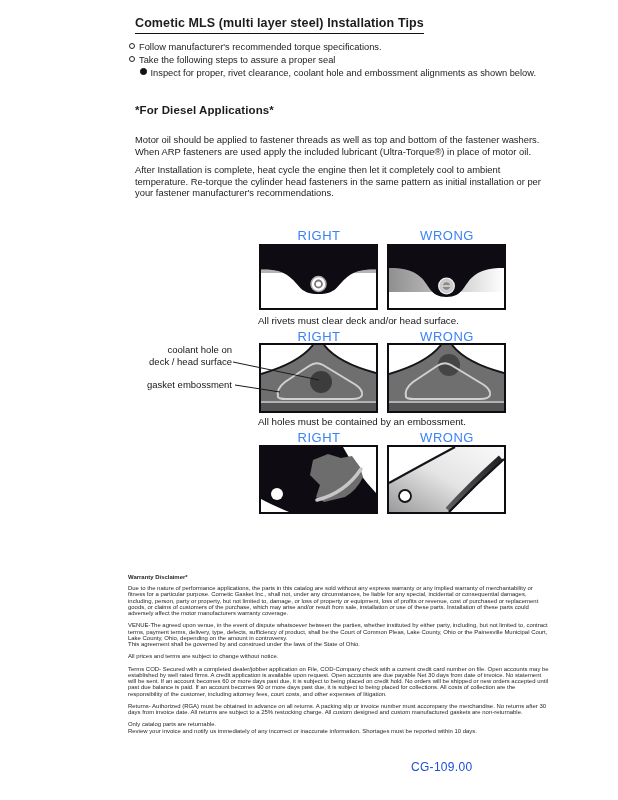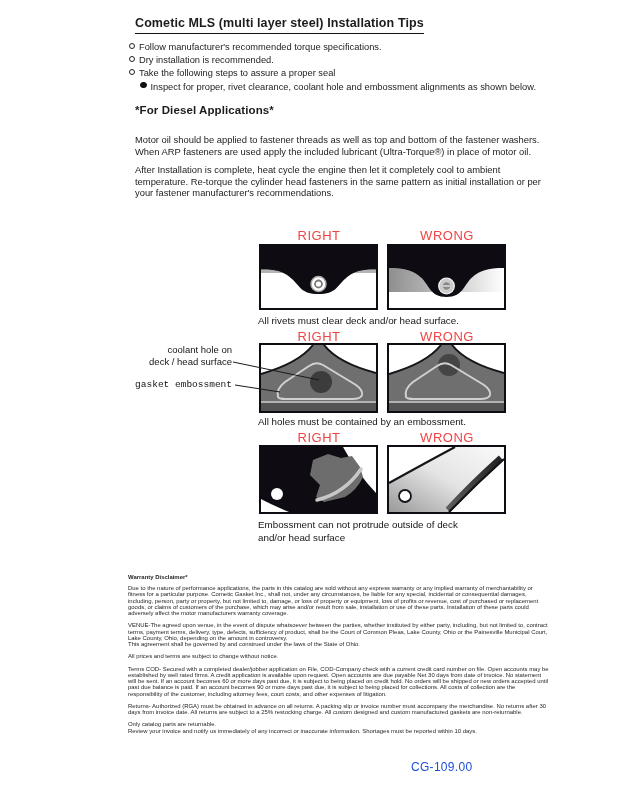--- a/index.html
+++ b/index.html
@@ -19,21 +19,21 @@
   .dot{display:inline-block;width:4px;height:4px;border-radius:50%;
        margin-right:4px;vertical-align:1.5px;}
   .dot.o{border:1px solid #222;background:transparent;}
   .dot.f{background:#111;border:1px solid #111;width:4.5px;height:4.5px;}
   .h2{left:113px;top:104px;font-size:11.5px;font-weight:bold;letter-spacing:.1px;}
   .para{left:113px;width:414px;font-size:9.4px;line-height:11.6px;}
   .p1{top:134px;}
   .p2{top:164px;}
   .note{top:205px;}
   
-  .dlabel{width:120px;text-align:center;font-size:13px;letter-spacing:.5px;color:#ef4444;}
+  .dlabel{width:120px;text-align:center;font-size:13px;letter-spacing:.5px;color:#3b82f6;}
   .dbox{border:2.5px solid #0e0c12;background:#fff;width:115px;}
   .dbox svg{display:block;}
   .caption{left:236px;width:280px;font-size:9.8px;line-height:13px;color:#151515;white-space:pre-line;}
   .callout{left:90px;width:120px;text-align:right;font-size:9.5px;line-height:11.5px;color:#151515;}
   .leader{pointer-events:none;}
   
   .fineprint{left:106px;top:574px;width:846px;transform:scale(.5);transform-origin:0 0;
              font-size:11.9px;line-height:12.5px;color:#262626;}
   .fph{font-weight:bold;margin-bottom:9px;}
   .fpp{margin-bottom:12px;white-space:pre-line;}
@@ -41,21 +41,20 @@
 </style>
 </head>
 <body>
 
 <div class="page">
 
   <div class="abs title">Cometic MLS (multi layer steel) Installation Tips</div>
 
   <div class="abs bullets">
     <div class="brow"><span class="dot o"></span><span>Follow manufacturer's recommended torque specifications.</span></div>
-    <div class="brow"><span class="dot o"></span><span>Dry installation is recommended.</span></div>
     <div class="brow"><span class="dot o"></span><span>Take the following steps to assure a proper seal</span></div>
     <div class="brow sub"><span class="dot f"></span><span>Inspect for proper, rivet clearance, coolant hole and embossment alignments as shown below.</span></div>
   </div>
 
   <div class="abs h2">*For Diesel Applications*</div>
   <div class="abs para p1">Motor oil should be applied to fastener threads as well as top and bottom of the fastener washers. When ARP fasteners are used apply the included lubricant (Ultra-Torque®) in place of motor oil.</div>
   <div class="abs para p2">After Installation is complete, heat cycle the engine then let it completely cool to ambient temperature. Re-torque the cylinder head fasteners in the same pattern as initial installation or per your fastener manufacturer's recommendations.</div>
 
   <div class="abs dlabel" style="left:237px;top:228px;">RIGHT</div>
   <div class="abs dlabel" style="left:365px;top:228px;">WRONG</div>
@@ -89,21 +88,21 @@
     </svg>
   </div>
 
   <div class="abs caption" style="top:314px;">All rivets must clear deck and/or head surface.</div>
 
   <div class="abs dlabel" style="left:237px;top:329px;">RIGHT</div>
   <div class="abs dlabel" style="left:365px;top:329px;">WRONG</div>
 
   <div class="abs callout" style="top:344px;white-space:pre-line;text-align:right;">coolant hole on
 deck / head surface</div>
-  <div class="abs callout" style="top:379px;font-family:Liberation Mono, monospace;">gasket embossment</div>
+  <div class="abs callout" style="top:379px;">gasket embossment</div>
 
   <div class="abs dbox" style="left:237px;top:343px;height:66px;">
     <svg width="115" height="66" viewBox="0 0 115 66">
       <rect x="0" y="0" width="115" height="66" fill="#6f6f6f"></rect>
       <rect x="0" y="56" width="115" height="2" fill="#b2b2b2"></rect>
       <rect x="0" y="58" width="115" height="8" fill="#545454"></rect>
       <path d="M0,0 L52,0 Q38,18 0,29 Z" fill="#ffffff"></path>
       <path d="M115,0 L63,0 Q77,18 115,28 Z" fill="#ffffff"></path>
       <path d="M52,0 Q38,18 0,29" fill="none" stroke="#16141a" stroke-width="2"></path>
       <path d="M63,0 Q77,18 115,28" fill="none" stroke="#16141a" stroke-width="2"></path>
@@ -161,22 +160,20 @@
       </defs>
       <rect x="0" y="0" width="115" height="65" fill="#ffffff"></rect>
       <path d="M66,0 L115,0 L115,12 Q86,38 60,65 L0,65 L0,36 Q38,15 66,0 Z" fill="url(#g2)"></path>
       <path d="M66,0 Q38,15 0,36" fill="none" stroke="#16141a" stroke-width="2.2"></path>
       <path d="M112,11 Q83,37 59,63" fill="none" stroke="url(#g3)" stroke-width="6.5"></path>
       <path d="M115,12 Q86,38 60,65" fill="none" stroke="#16141a" stroke-width="2.2"></path>
       <circle cx="16" cy="49" r="6" fill="#ffffff" stroke="#16141a" stroke-width="1.8"></circle>
     </svg>
   </div>
 
-  <div class="abs caption" style="top:518px;">Embossment can not protrude outside of deck
-and/or head surface</div>
 
   <div class="abs fineprint">
     <div class="fph">Warranty Disclaimer*</div>
     <div class="fpp">Due to the nature of performance applications, the parts in this catalog are sold without any express warranty or any implied warranty of merchantability or fitness for a particular purpose.  Cometic Gasket Inc., shall not, under any circumstances, be liable for any special, incidental or consequential damages, including, person, party or property, but not limited to, damage, or loss of property or equipment, loss of profits or revenue, cost of purchased or replacement goods, or claims of customers of the purchase, which may arise and/or result from sale, installation or use of these parts.  Installation of these parts could adversely affect the motor manufacturers warranty coverage.</div>
     <div class="fpp">VENUE-The agreed upon venue, in the event of dispute whatsoever between the parties, whether instituted by either party, including, but not limited to, contract terms, payment terms, delivery, type, defects, sufficiency of product, shall be the Court of Common Pleas, Lake County, Ohio or the Painesville Municipal Court, Lake County, Ohio, depending on the amount in controversy.
 This agreement shall be governed by and construed under the laws of the State of Ohio.</div>
     <div class="fpp">All prices and terms are subject to change without notice.</div>
     <div class="fpp">Terms COD- Secured with a completed dealer/jobber application on File, COD-Company check with a current credit card number on file.  Open accounts may be established by well rated firms.  A credit application is available upon request.  Open accounts are due payable Net 30 days from date of invoice.  No statement will be sent.  If an account becomes 60 or more days past due, it is subject to being placed on credit hold.  No orders will be shipped or new orders accepted until past due balance is paid.  If an account becomes 90 or more days past due, it is subject to being placed for collections.  All costs of collection are the responsibility of the customer, including attorney fees, court costs, and other expenses of litigation.</div>
     <div class="fpp">Returns- Authorized (RGA) must be obtained in advance on all returns.  A packing slip or invoice number must accompany the merchandise.  No returns after 30 days from invoice date.  All returns are subject to a 25% restocking charge.  All custom designed and custom manufactured gaskets are non-returnable.</div>
     <div class="fpp">Only catalog parts are returnable.

